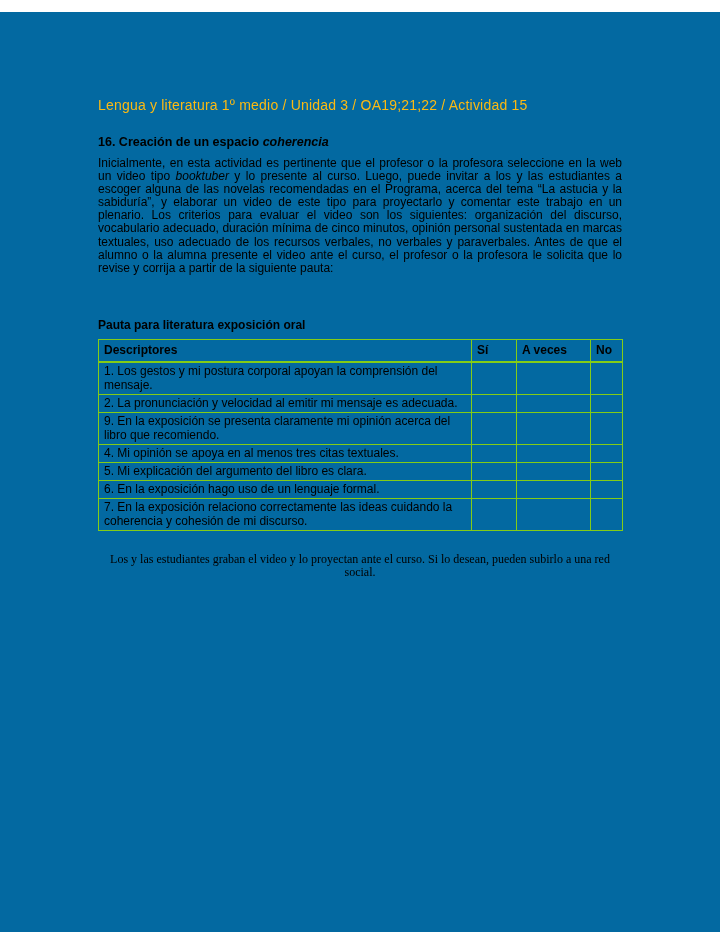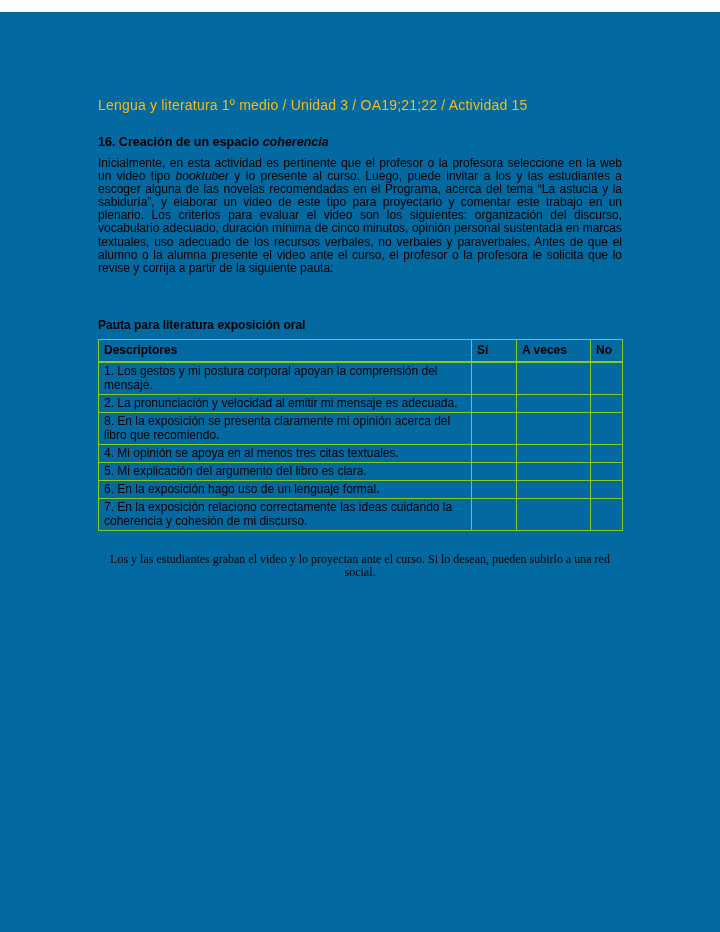--- a/index.html
+++ b/index.html
@@ -111,21 +111,21 @@
           <td class="check"></td>
           <td class="check"></td>
         </tr>
         <tr>
           <td class="desc">2. La pronunciación y velocidad al emitir mi mensaje es adecuada.</td>
           <td class="check"></td>
           <td class="check"></td>
           <td class="check"></td>
         </tr>
         <tr>
-          <td class="desc">8. En la exposición se presenta claramente mi opinión acerca del libro que recomiendo.</td>
+          <td class="desc">9. En la exposición se presenta claramente mi opinión acerca del libro que recomiendo.</td>
           <td class="check"></td>
           <td class="check"></td>
           <td class="check"></td>
         </tr>
         <tr>
           <td class="desc">4. Mi opinión se apoya en al menos tres citas textuales.</td>
           <td class="check"></td>
           <td class="check"></td>
           <td class="check"></td>
         </tr>

